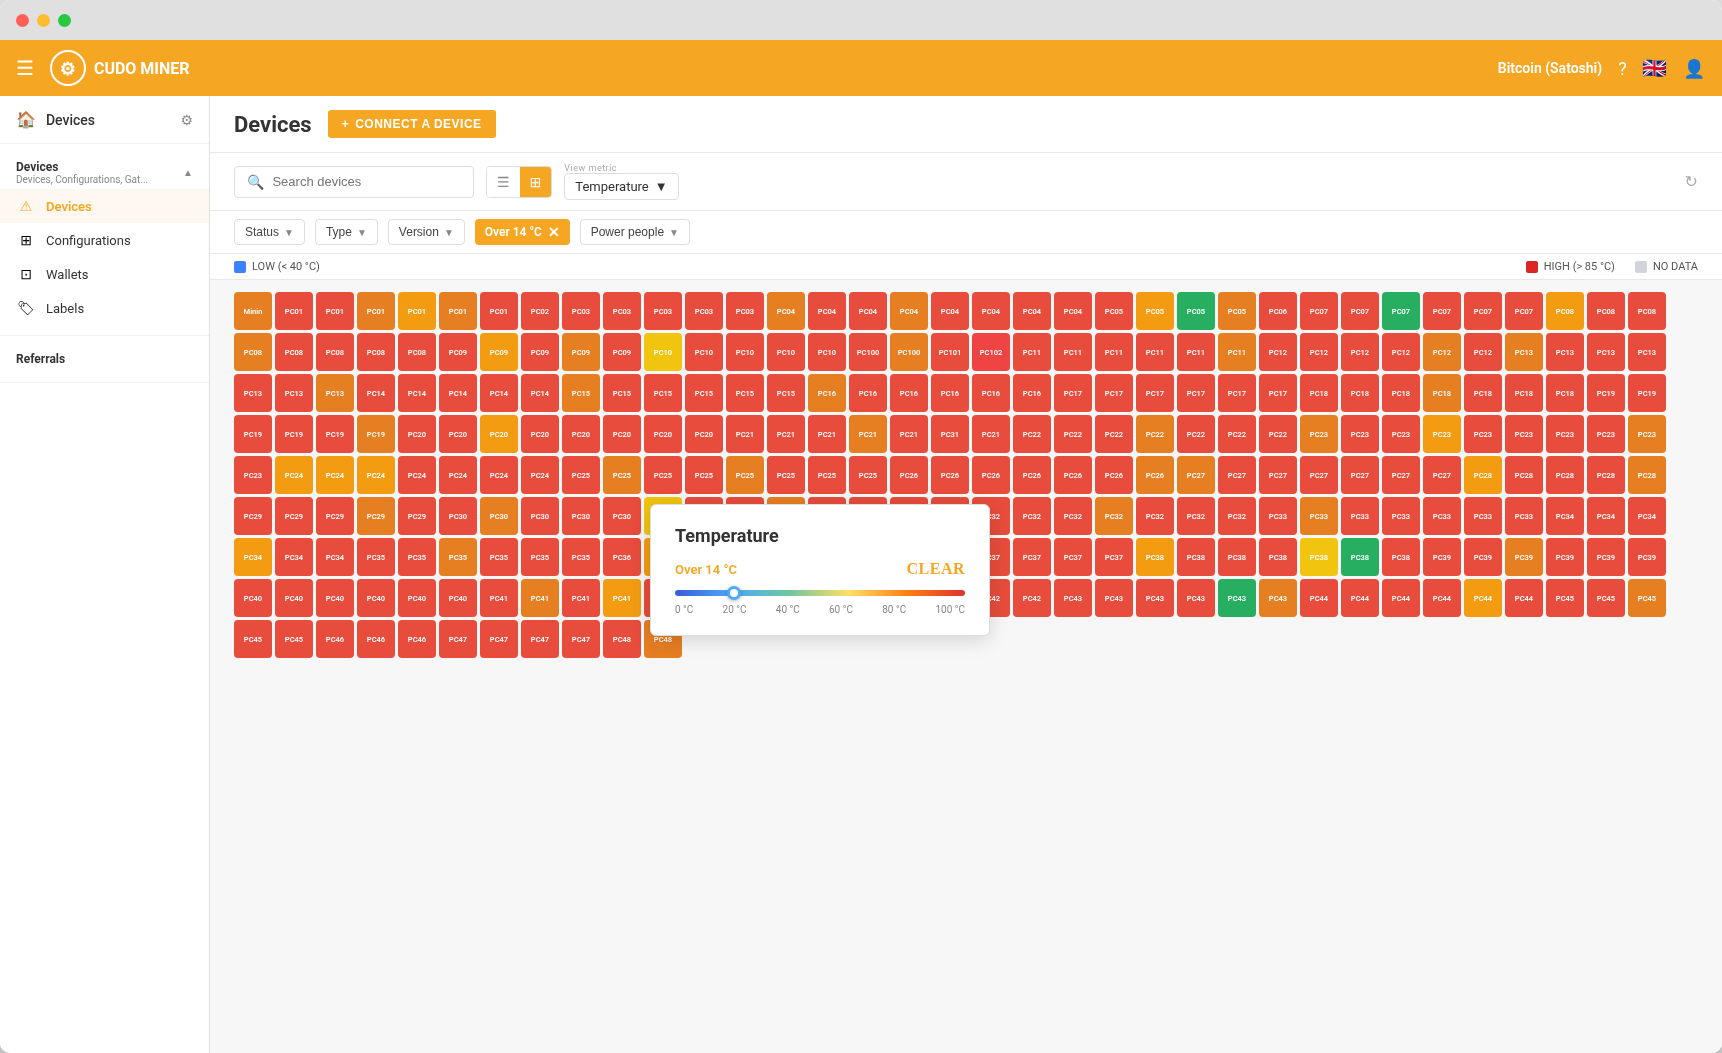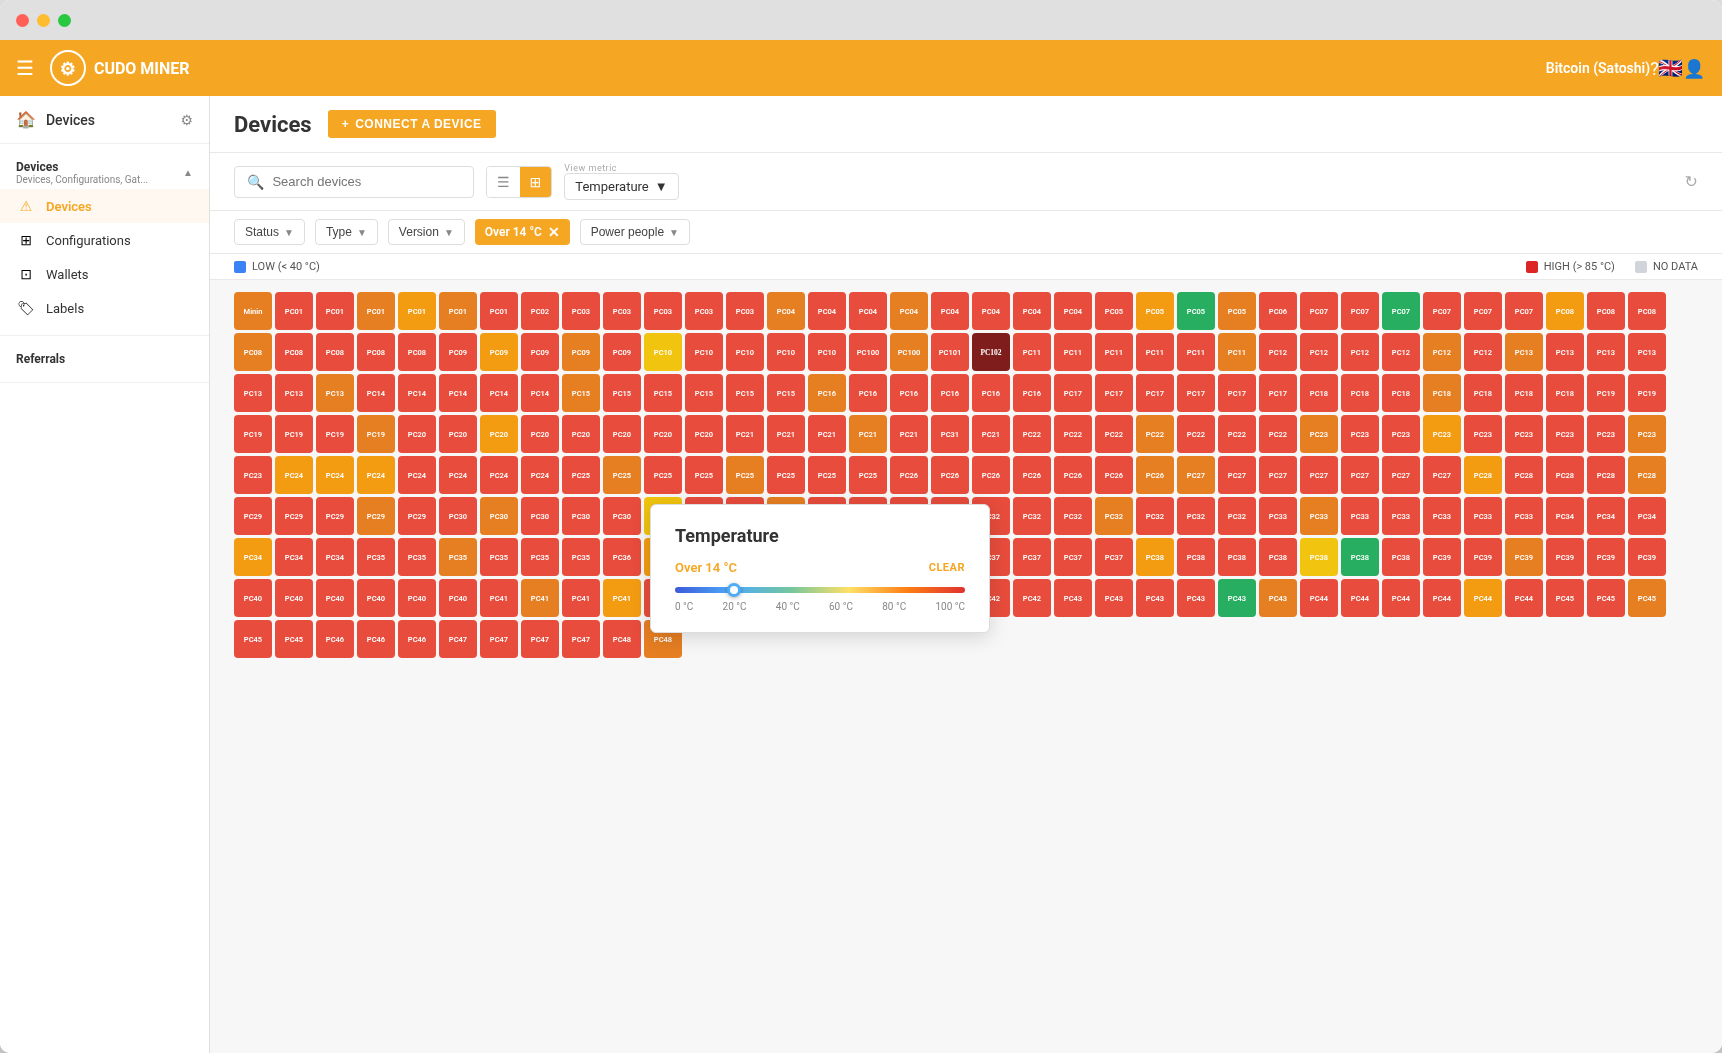--- a/index.html
+++ b/index.html
@@ -12,21 +12,21 @@
     .dot-red { background: #ff5f57; }
     .dot-yellow { background: #febc2e; }
     .dot-green { background: #28c840; }
 
     
     .topnav { background: #f5a623; height: 56px; display: flex; align-items: center; padding: 0 16px; justify-content: space-between; }
     .topnav-left { display: flex; align-items: center; gap: 16px; }
     .hamburger { color: white; font-size: 20px; cursor: pointer; }
     .logo { display: flex; align-items: center; gap: 8px; color: white; font-weight: 700; font-size: 16px; }
     .logo-icon { width: 36px; height: 36px; border-radius: 50%; border: 2px solid white; display: flex; align-items: center; justify-content: center; font-size: 18px; }
-    .topnav-right { display: flex; align-items: center; gap: 0; color: white; font-size: 14px; }
+    .topnav-right { display: flex; align-items: center; gap: 16px; color: white; font-size: 14px; }
     .topnav-right .currency { font-weight: 600; }
     .topnav-icon { color: white; font-size: 18px; cursor: pointer; }
     .flag { font-size: 20px; }
 
     
     .main-layout { display: flex; height: calc(1053px - 40px - 56px); }
 
     
     .sidebar { width: 210px; background: white; border-right: 1px solid #e0e0e0; overflow-y: auto; flex-shrink: 0; }
     .sidebar-home { display: flex; align-items: center; gap: 10px; padding: 14px 16px; border-bottom: 1px solid #f0f0f0; cursor: pointer; }
@@ -96,21 +96,21 @@
     .legend-item { display: flex; align-items: center; gap: 6px; font-size: 11px; color: #555; }
     .legend-dot { width: 12px; height: 12px; border-radius: 2px; }
 
     
     .device-grid { padding: 12px 24px; display: flex; flex-wrap: wrap; gap: 3px; }
     .device-tile { width: 38px; height: 38px; border-radius: 4px; display: flex; align-items: center; justify-content: center; font-size: 7.5px; font-weight: 600; color: white; cursor: pointer; }
     .temp-popup { position: absolute; top: 250px; left: 440px; background: white; border: 1px solid #ddd; border-radius: 6px; padding: 20px 24px; width: 340px; box-shadow: 0 4px 20px rgba(0,0,0,0.15); z-index: 100; }
     .popup-title { font-size: 18px; font-weight: 700; color: #333; margin-bottom: 14px; }
     .popup-filter-row { display: flex; justify-content: space-between; align-items: center; margin-bottom: 12px; }
     .popup-filter-label { color: #f5a623; font-size: 13px; font-weight: 600; }
-    .popup-clear { color: #f5a623; font-size: 11px; font-weight: 700; cursor: pointer; letter-spacing: 0.5px; }
+    .popup-clear { color: #f5a623; font-size: 16px; font-weight: 700; cursor: pointer; letter-spacing: 0.5px; font-family: Liberation Serif, serif; }
     .temp-slider-container { position: relative; margin-bottom: 8px; }
     .temp-slider-track { height: 6px; border-radius: 3px; background: linear-gradient(to right, #3b5bdb, #4dabf7, #74c69d, #ffe066, #fd7e14, #e03131); width: 100%; }
     .temp-slider-thumb { position: absolute; top: 50%; transform: translateY(-50%); left: 18%; width: 14px; height: 14px; border-radius: 50%; background: white; border: 3px solid #4dabf7; box-shadow: 0 1px 4px rgba(0,0,0,0.3); }
     .temp-labels { display: flex; justify-content: space-between; font-size: 10px; color: #888; }
   </style>
 </head>
 <body>
 
 <div class="window">
 
@@ -316,21 +316,21 @@
             <div class="device-tile" style="background: rgb(230, 126, 34);">PC09</div>
             <div class="device-tile" style="background: rgb(231, 76, 60);">PC09</div>
             <div class="device-tile" style="background: rgb(241, 196, 15);">PC10</div>
             <div class="device-tile" style="background: rgb(231, 76, 60);">PC10</div>
             <div class="device-tile" style="background: rgb(231, 76, 60);">PC10</div>
             <div class="device-tile" style="background: rgb(231, 76, 60);">PC10</div>
             <div class="device-tile" style="background: rgb(231, 76, 60);">PC10</div>
             <div class="device-tile" style="background: rgb(231, 76, 60);">PC100</div>
             <div class="device-tile" style="background: rgb(230, 126, 34);">PC100</div>
             <div class="device-tile" style="background: rgb(231, 76, 60);">PC101</div>
-            <div class="device-tile" style="background: #7f1d1d; font-family: Liberation Serif, serif;">PC102</div>
+            <div class="device-tile" style="background: #ef4444;">PC102</div>
             <div class="device-tile" style="background: rgb(231, 76, 60);">PC11</div>
             <div class="device-tile" style="background: rgb(231, 76, 60);">PC11</div>
             <div class="device-tile" style="background: rgb(231, 76, 60);">PC11</div>
             <div class="device-tile" style="background: rgb(231, 76, 60);">PC11</div>
             <div class="device-tile" style="background: rgb(231, 76, 60);">PC11</div>
             <div class="device-tile" style="background: rgb(230, 126, 34);">PC11</div>
             <div class="device-tile" style="background: rgb(231, 76, 60);">PC12</div>
             <div class="device-tile" style="background: rgb(231, 76, 60);">PC12</div>
             <div class="device-tile" style="background: rgb(231, 76, 60);">PC12</div>
             <div class="device-tile" style="background: rgb(231, 76, 60);">PC12</div>

